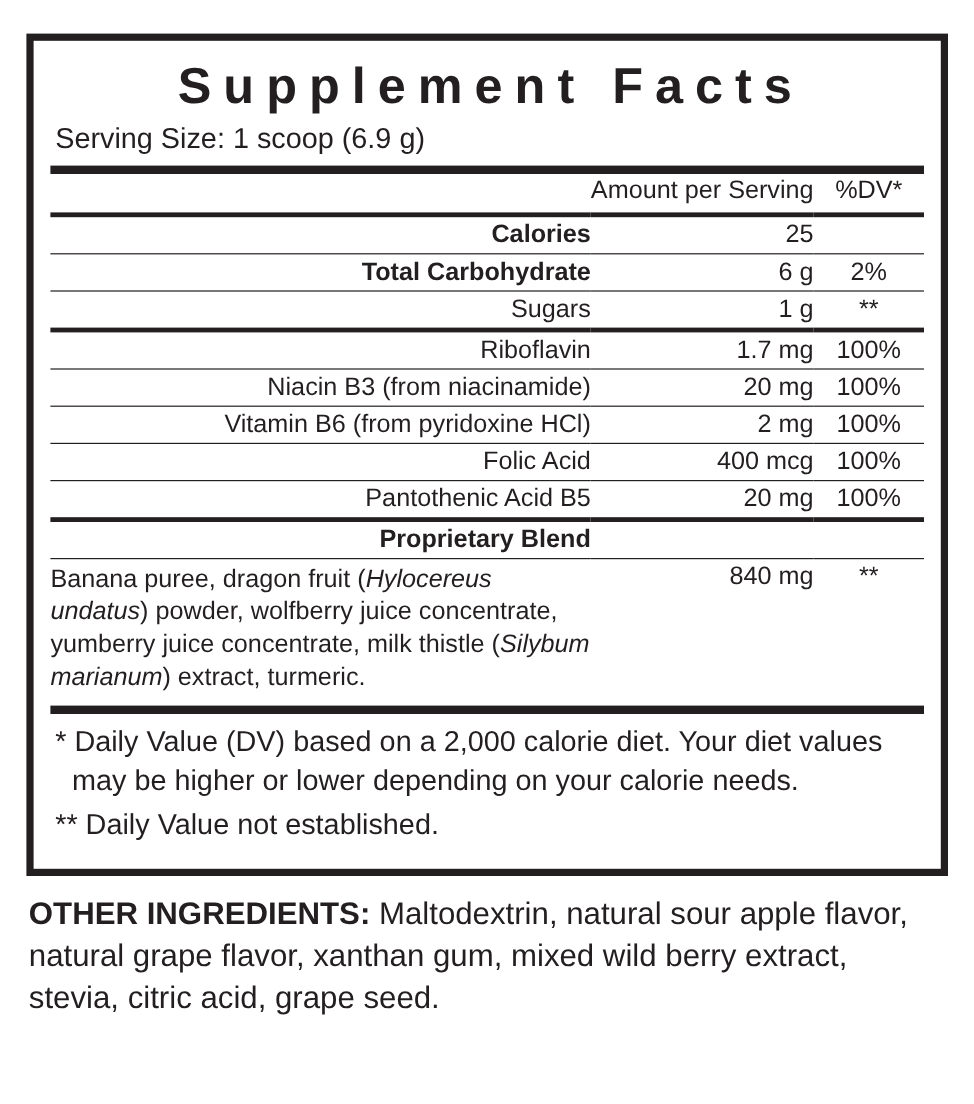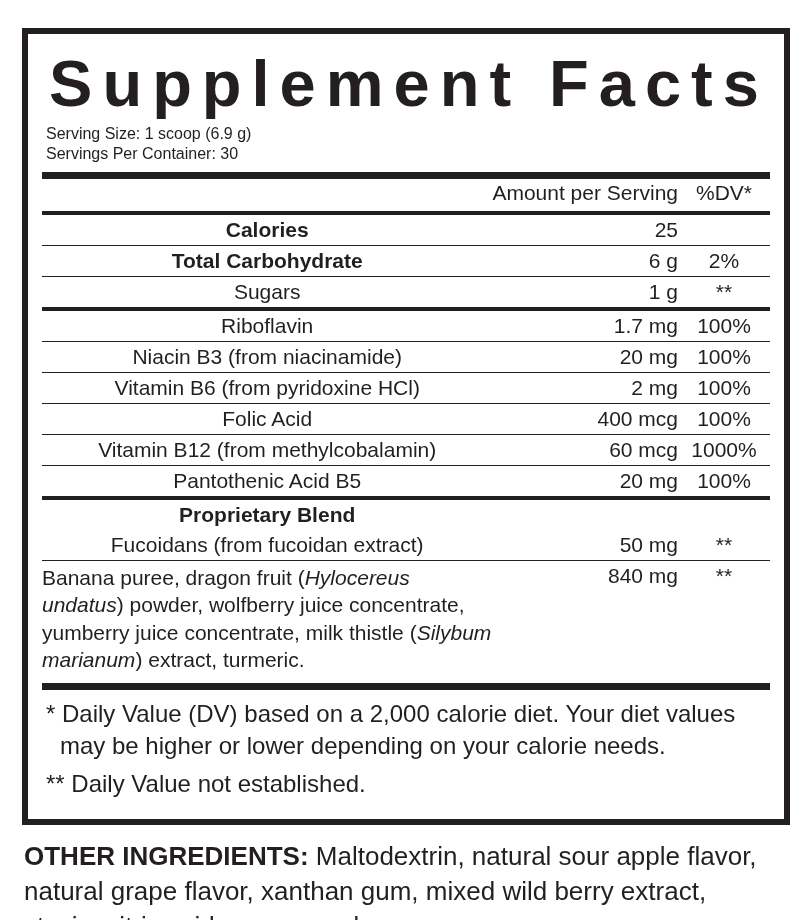--- a/index.html
+++ b/index.html
@@ -20,50 +20,50 @@
     height: 920px;
     box-sizing: border-box;
     padding: 28px 22px 0 22px;
   }
   .panel {
     border: 6px solid #231f20;
     box-sizing: border-box;
     padding: 14px 14px 12px 14px;
   }
   .title {
-    font-size: 65px;
+    font-size: 42px;
     font-weight: bold;
     letter-spacing: 10px;
     line-height: 1.04;
     text-align: center;
     white-space: nowrap;
     margin: 2px 0 6px 0;
     padding-left: 6px;
   }
   .serving {
-    font-size: 16px;
+    font-size: 24px;
     line-height: 1.30;
     margin-left: 4px;
   }
   .rule-thick {
     height: 7px;
     background: #231f20;
     margin: 7px 0 0 0;
   }
   table.facts {
     width: 100%;
     border-collapse: collapse;
     font-size: 21px;
   }
   table.facts td {
     padding: 3px 0 3px 0;
     vertical-align: top;
   }
   td.name {
-    text-align: center;
+    text-align: right;
     padding-left: 4px;
   }
   td.amt {
     text-align: right;
     width: 150px;
     white-space: nowrap;
     padding-right: 10px;
   }
   td.dv {
     text-align: center;
@@ -106,21 +106,20 @@
 </style>
 </head>
 <body>
 
 <div class="page">
   <div class="panel">
 
     <div class="title">Supplement Facts</div>
 
     <div class="serving">Serving Size: 1 scoop (6.9 g)</div>
-    <div class="serving">Servings Per Container: 30</div>
 
     <div class="rule-thick"></div>
 
     <table class="facts">
       <tbody>
         <tr class="hdr">
           <td class="name"></td>
           <td class="amt">Amount per Serving</td>
           <td class="dv">%DV*</td>
         </tr>
@@ -160,43 +159,33 @@
           <td class="amt">2 mg</td>
           <td class="dv">100%</td>
         </tr>
 
         <tr class="bordered">
           <td class="name">Folic Acid</td>
           <td class="amt">400 mcg</td>
           <td class="dv">100%</td>
         </tr>
 
-        <tr class="bordered">
-          <td class="name"><span>Vitamin B12</span><span class="sub"> (from methylcobalamin)</span></td>
-          <td class="amt">60 mcg</td>
-          <td class="dv">1000%</td>
-        </tr>
 
         <tr class="bordered">
           <td class="name">Pantothenic Acid B5</td>
           <td class="amt">20 mg</td>
           <td class="dv">100%</td>
         </tr>
 
         <tr class="border-med">
           <td class="name b">Proprietary Blend</td>
           <td class="amt"></td>
           <td class="dv"></td>
         </tr>
 
-        <tr>
-          <td class="name indent">Fucoidans (from fucoidan extract)</td>
-          <td class="amt">50 mg</td>
-          <td class="dv">**</td>
-        </tr>
 
         <tr class="bordered">
           <td class="blend-desc"><span>Banana puree, dragon fruit (</span><em>Hylocereus undatus</em><span>) powder, wolfberry juice concentrate, yumberry juice concentrate, milk thistle (</span><em>Silybum marianum</em><span>) extract, turmeric.</span></td>
           <td class="amt">840 mg</td>
           <td class="dv">**</td>
         </tr>
       </tbody>
     </table>
 
     <div class="rule-thick"></div>

